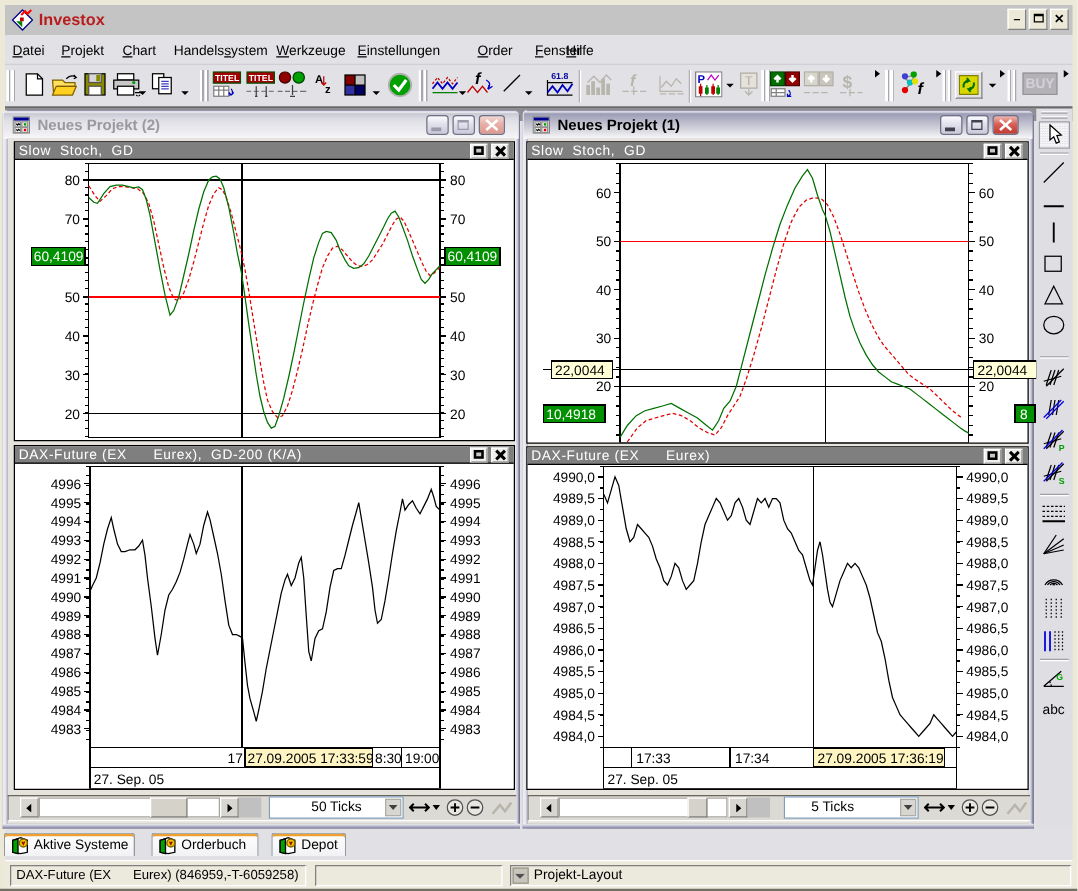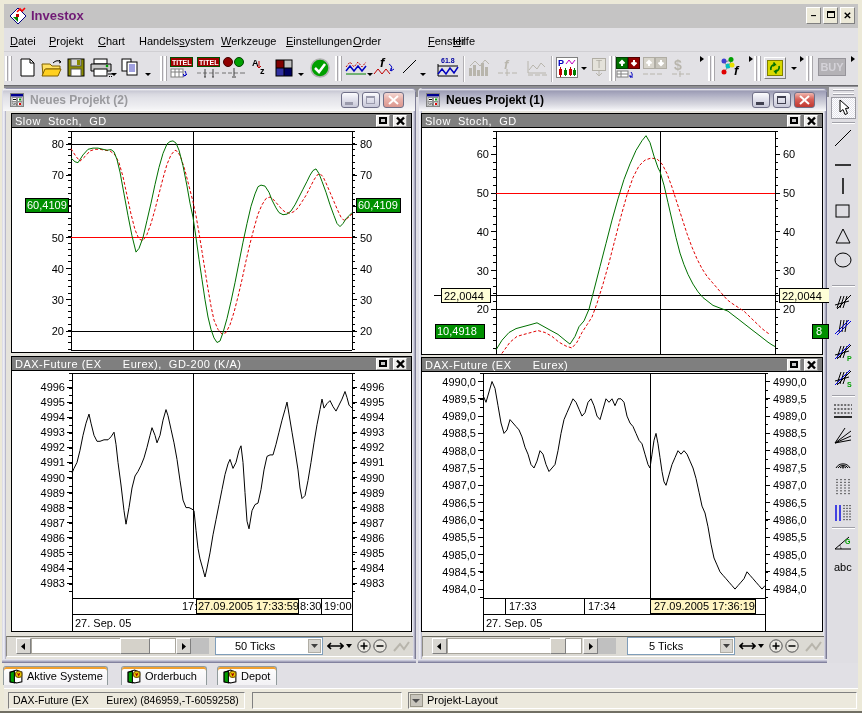--- a/index.html
+++ b/index.html
@@ -13,34 +13,34 @@
 <div id="app">
 <div class="abs" style="left:0;top:0;width:862px;height:713px;background:#ece9d8;"></div>
     <div class="abs" style="left:4px;top:4px;width:854px;height:24px;background:#c5c4c4;"></div>
     <svg class="abs" style="left:9px;top:7px" width="18" height="18" viewBox="0 0 18 18">
 <polygon points="9,1 17,9 9,17 1,9" fill="#fff" stroke="#000080"></polygon>
 <polygon points="4,10 9,15 9,10" fill="#008000"></polygon>
 <polygon points="9,10 9,15 14,10" fill="#fff"></polygon>
 <rect x="7" y="7" width="3" height="3" fill="#c00000"></rect>
 <polyline points="8,5 11,2 13,4 16,1" stroke="#ff0000" stroke-width="1.6" fill="none"></polyline>
 </svg>
-    <div class="abs" style="left:31px;top:8px;font-size:13px;font-weight:bold;color:#701a75;">Investox</div>
+    <div class="abs" style="left:31px;top:8px;font-size:13px;font-weight:bold;color:#b91c1c;">Investox</div>
     <div class="abs bevel" style="left:806px;top:7px;width:15px;height:17px;background:#ece9d8;text-align:center;font-size:10px;font-weight:bold;line-height:15px;">–</div>
     <div class="abs bevel" style="left:823px;top:7px;width:15px;height:17px;background:#ece9d8;text-align:center;font-size:10px;font-weight:bold;line-height:15px;"></div>
     <div class="abs bevel" style="left:840px;top:7px;width:15px;height:17px;background:#ece9d8;text-align:center;font-size:10px;font-weight:bold;line-height:15px;">✕</div>
     <div class="abs" style="left:827px;top:11px;width:8px;height:7px;border:1px solid #000;border-top:2px solid #000;"></div>
     <div class="abs" style="left:4px;top:28px;width:854px;height:24px;background:#e2e1e5;border-bottom:1px solid #d0cfd3;"></div>
     <div class="abs" style="left:0;top:35px;width:844px;height:16px;font-size:11px;color:#000;">
       <span style="position:absolute;left:10px"><u>D</u>atei</span>
       <span style="position:absolute;left:49px"><u>P</u>rojekt</span>
       <span style="position:absolute;left:98px"><u>C</u>hart</span>
       <span style="position:absolute;left:139px">Handels<u>s</u>ystem</span>
       <span style="position:absolute;left:221px"><u>W</u>erkzeuge</span>
       <span style="position:absolute;left:286px"><u>E</u>instellungen</span>
-      <span style="position:absolute;left:353px"><u>O</u>rder</span>
+      <span style="position:absolute;left:382px"><u>O</u>rder</span>
       <span style="position:absolute;left:428px"><u>F</u>enster</span>
       <span style="position:absolute;left:453px"><u>H</u>ilfe</span>
     </div>
     <div class="abs" style="left:4px;top:52px;width:854px;height:33px;background:#e2e1e5;"></div>
     <div class="tb-handle" style="left:5px;top:56px;"></div>
     <div class="tb-handle" style="left:160px;top:56px;"></div>
     <div class="tb-handle" style="left:335px;top:56px;"></div>
     <div class="tb-handle" style="left:609px;top:56px;"></div>
     <div class="tb-handle" style="left:708px;top:56px;"></div>
     <div class="tb-handle" style="left:754px;top:56px;"></div>
@@ -886,21 +886,21 @@
       <polygon points="5,0 5,7 1,3.5" fill="#000"></polygon>
     </svg>
     <div class="abs" style="left:31px;top:638px;width:145px;height:16px;background:#fff;border:1px solid #a8a59c;"></div>
     <div class="abs bevel" style="left:120px;top:638px;width:30px;height:16px;background:#d5d2ca;"></div>
     <div class="abs bevel" style="left:176px;top:638px;width:15px;height:16px;background:#d8d6d1;"></div>
     <svg class="abs" style="left:181px;top:643px" width="6" height="7">
       <polygon points="1,0 1,7 5,3.5" fill="#000"></polygon>
     </svg>
     <div class="abs" style="left:191px;top:638px;width:18px;height:16px;background:#c0c0c0;"></div>
     <div class="abs" style="left:215px;top:637px;width:108px;height:18px;background:#fff;border:1px solid #7f9db9;"></div>
-    <div class="abs" style="left:235px;top:640px;font-size:11px;">50 Ticks</div>
+    <div class="abs" style="left:249px;top:640px;font-size:11px;">50 Ticks</div>
     <div class="abs" style="left:308px;top:639px;width:13px;height:14px;background:#d8d6d1;border:1px solid #b0ada4;"></div>
     <svg class="abs" style="left:311px;top:644px" width="8" height="5">
       <polygon points="0,0 7,0 3.5,4" fill="#404040"></polygon>
     </svg>
     <svg class="abs" style="left:327px;top:641px" width="17" height="10">
       <path d="M1,5 h14 M4,2 L1,5 l3,3 M13,2 l3,3 -3,3" stroke="#000" stroke-width="1.6" fill="none"></path>
     </svg>
     <svg class="abs" style="left:346px;top:644px" width="7" height="5">
       <polygon points="0,0 6,0 3,4" fill="#000"></polygon>
     </svg>

